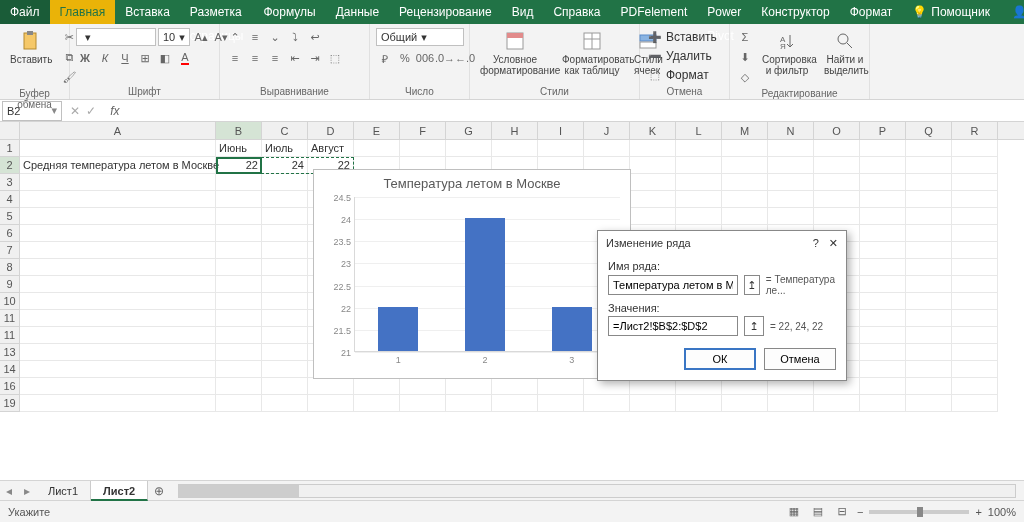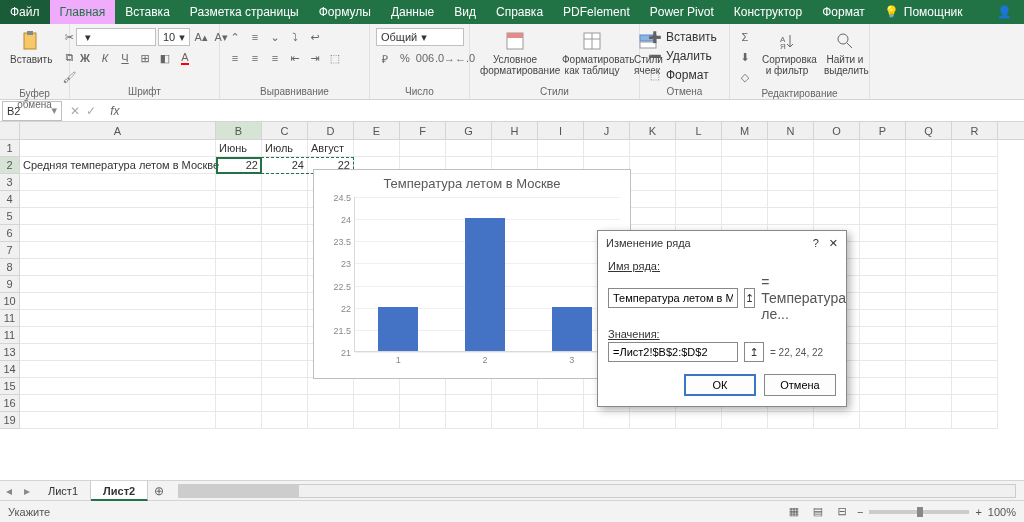--- a/index.html
+++ b/index.html
@@ -2,21 +2,21 @@
 <html><head>
 <meta charset="utf-8">
 <style>
 * { box-sizing: border-box; margin: 0; padding: 0; font-family: "Segoe UI", Arial, sans-serif; }
 body { width: 1024px; height: 522px; overflow: hidden; background: #fff; font-size: 12px; color: #333; position: relative; }
 
 
 .titlebar { height: 24px; background: #217346; display: flex; align-items: center; }
 .titlebar .tabs { display: flex; height: 24px; }
 .titlebar .tab { padding: 0 10px; color: #fff; font-size: 12px; line-height: 24px; cursor: pointer; }
-.titlebar .tab.active { background: #f0abfc; color: #217346; }
+.titlebar .tab.active { background: #eab308; color: #217346; }
 .titlebar .tab.file { background: #1a5c38; color: #fff; }
 .titlebar .spacer { flex: 1; }
 .titlebar .help { color: #fff; padding: 0 10px; display: flex; align-items: center; gap: 4px; }
 .titlebar .share { color: #b8d9c9; padding: 0 12px; display: flex; align-items: center; gap: 4px; }
 
 
 .ribbon { height: 76px; background: #f3f3f3; border-bottom: 1px solid #d4d4d4; display: flex; }
 .group { border-right: 1px solid #e0e0e0; padding: 4px 6px 2px 6px; display: flex; flex-direction: column; justify-content: space-between; }
 .group-label { font-size: 10px; color: #666; text-align: center; margin-top: 2px; }
 .group-body { display: flex; align-items: flex-start; gap: 4px; }
@@ -59,21 +59,21 @@
 .chart-ylab { position: absolute; right: 100%; margin-right: 4px; font-size: 9px; color: #888; transform: translateY(-50%); }
 .chart-bar { position: absolute; bottom: 0; background: #4472c4; width: 40px; }
 .chart-xlab { position: absolute; top: 100%; font-size: 9px; color: #888; text-align: center; width: 40px; margin-top: 4px; }
 
 
 .dialog { position: absolute; background: #fff; border: 1px solid #888; box-shadow: 3px 3px 8px rgba(0,0,0,0.3); font-size: 11px; }
 .dialog .dtitle { display: flex; justify-content: space-between; padding: 6px 8px; }
 .dialog .dtitle .dbtns { display: flex; gap: 10px; }
 .dialog .dbody { padding: 4px 10px 10px 10px; }
 .dialog .drow { margin-bottom: 6px; }
-.dialog .dlabel { text-decoration: underline; margin-bottom: 2px; display: block; }
+.dialog .dlabel { margin-bottom: 2px; display: block; }
 .dialog .dline { display: flex; align-items: center; gap: 6px; }
 .dialog input[type=text] { border: 1px solid #888; height: 20px; padding: 0 4px; font-size: 11px; }
 .dialog .refbtn { width: 20px; height: 20px; border: 1px solid #888; display: flex; align-items: center; justify-content: center; cursor: pointer; }
 .dialog .dfooter { display: flex; justify-content: flex-end; gap: 8px; padding-top: 6px; }
 .dialog button { width: 72px; height: 22px; border: 1px solid #888; background: #fdfdfd; cursor: pointer; font-size: 11px; }
 .dialog button.primary { border: 1px solid #3a76c4; box-shadow: 0 0 0 1px #3a76c4 inset; }
 
 
 .sheettabs { height: 20px; border-top: 1px solid #d4d4d4; display: flex; align-items: center; background: #f3f3f3; }
 .sheettabs .navbtn { width: 18px; text-align: center; color: #888; cursor: pointer; }
@@ -95,20 +95,21 @@
 <body>
 
 <div class="titlebar">
   <div class="tabs">
     <div class="tab file">Файл</div>
     <div class="tab active">Главная</div>
     <div class="tab">Вставка</div>
     <div class="tab">Разметка страницы</div>
     <div class="tab">Формулы</div>
     <div class="tab">Данные</div>
+    <div class="tab">Рецензирование</div>
     <div class="tab">Вид</div>
     <div class="tab">Справка</div>
     <div class="tab">PDFelement</div>
     <div class="tab">Power Pivot</div>
     <div class="tab">Конструктор</div>
     <div class="tab">Формат</div>
   </div>
   <div class="help">
     <span>💡</span>
     <span>Помощник</span>
@@ -620,41 +621,20 @@
         <div class="cell" style="width: 46px;"></div>
         <div class="cell" style="width: 46px;"></div>
         <div class="cell" style="width: 46px;"></div>
         <div class="cell" style="width: 46px;"></div>
         <div class="cell" style="width: 46px;"></div>
         <div class="cell" style="width: 46px;"></div>
         <div class="cell" style="width: 46px;"></div>
         <div class="cell" style="width: 46px;"></div>
       </div>
       <div class="row">
-        <div class="rh">15</div>
-        <div class="cell" style="width: 196px;"></div>
-        <div class="cell" style="width: 46px;"></div>
-        <div class="cell" style="width: 46px;"></div>
-        <div class="cell" style="width: 46px;"></div>
-        <div class="cell" style="width: 46px;"></div>
-        <div class="cell" style="width: 46px;"></div>
-        <div class="cell" style="width: 46px;"></div>
-        <div class="cell" style="width: 46px;"></div>
-        <div class="cell" style="width: 46px;"></div>
-        <div class="cell" style="width: 46px;"></div>
-        <div class="cell" style="width: 46px;"></div>
-        <div class="cell" style="width: 46px;"></div>
-        <div class="cell" style="width: 46px;"></div>
-        <div class="cell" style="width: 46px;"></div>
-        <div class="cell" style="width: 46px;"></div>
-        <div class="cell" style="width: 46px;"></div>
-        <div class="cell" style="width: 46px;"></div>
-        <div class="cell" style="width: 46px;"></div>
-      </div>
-      <div class="row">
         <div class="rh">16</div>
         <div class="cell" style="width: 196px;"></div>
         <div class="cell" style="width: 46px;"></div>
         <div class="cell" style="width: 46px;"></div>
         <div class="cell" style="width: 46px;"></div>
         <div class="cell" style="width: 46px;"></div>
         <div class="cell" style="width: 46px;"></div>
         <div class="cell" style="width: 46px;"></div>
         <div class="cell" style="width: 46px;"></div>
         <div class="cell" style="width: 46px;"></div>
@@ -737,21 +717,21 @@
         <span>?</span>
         <span>✕</span>
       </div>
     </div>
     <div class="dbody">
       <div class="drow">
         <span class="dlabel">Имя ряда:</span>
         <div class="dline">
           <input type="text" style="width: 130px;" value="Температура летом в Москве">
           <div class="refbtn">↥</div>
-          <span style="color:#555;font-size:14px">= Температура ле...</span>
+          <span style="color:#555;font-size:10px">= Температура ле...</span>
         </div>
       </div>
       <div class="drow">
         <span class="dlabel">Значения:</span>
         <div class="dline">
           <input type="text" style="width: 130px;" value="=Лист2!$B$2:$D$2">
           <div class="refbtn">↥</div>
           <span style="color:#555;font-size:10px">= 22, 24, 22</span>
         </div>
       </div>

